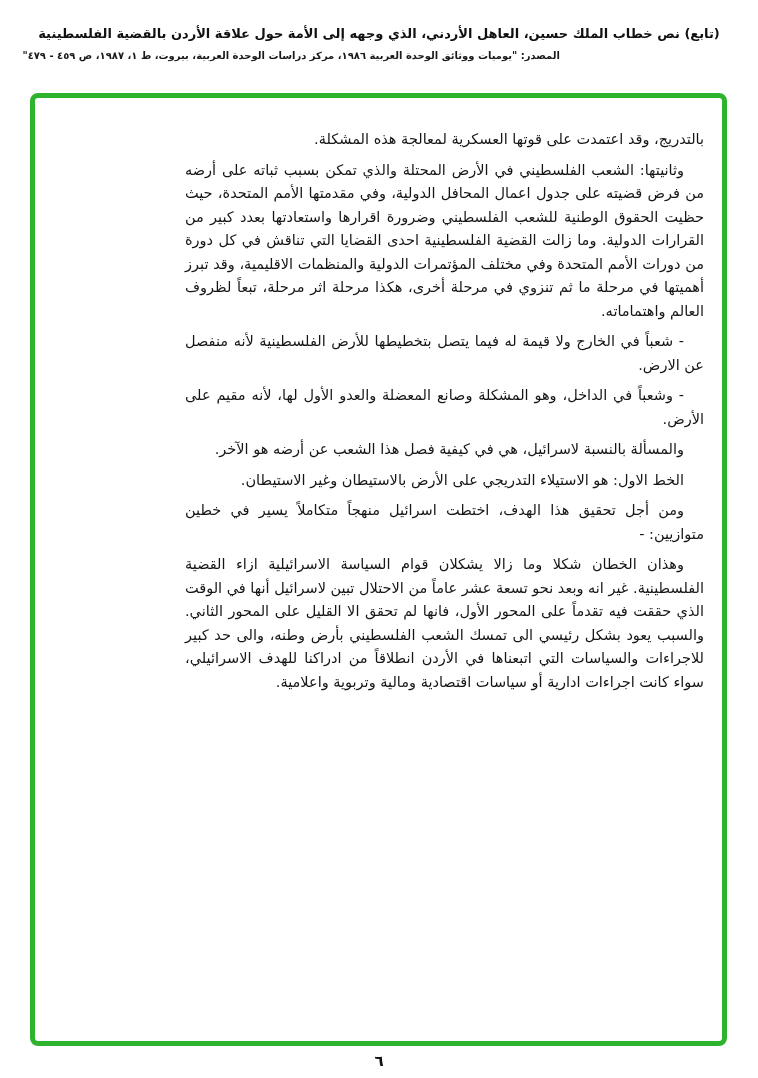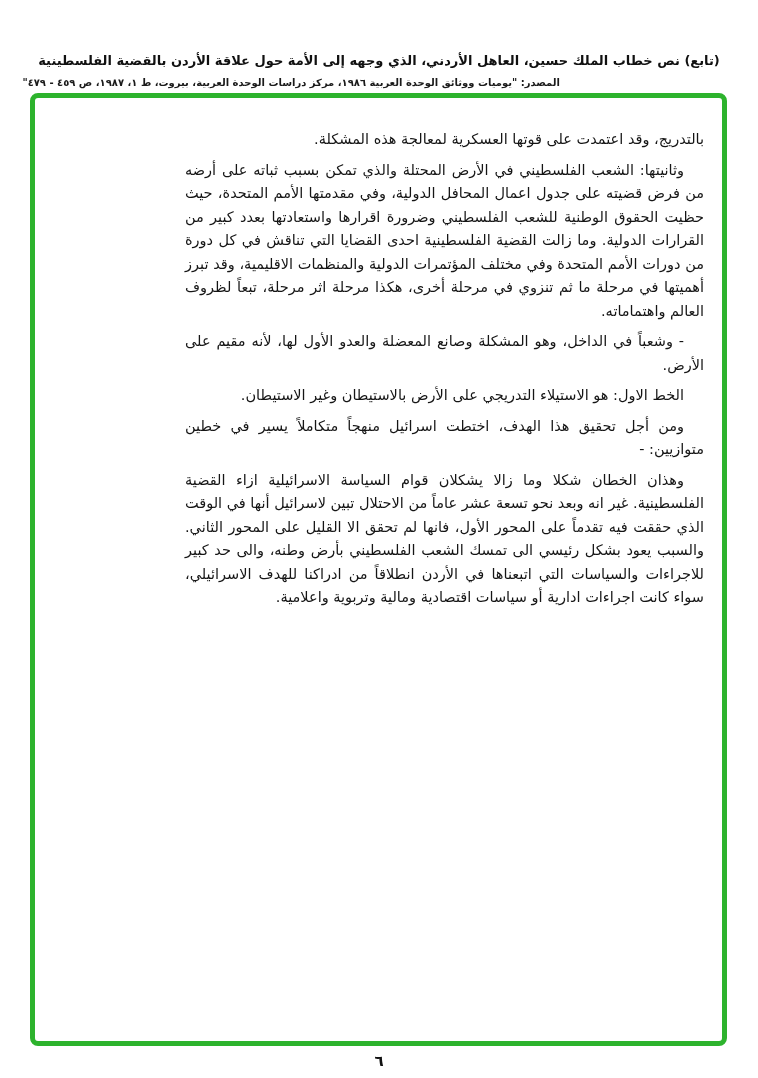--- a/index.html
+++ b/index.html
@@ -22,21 +22,20 @@
   .header {
     padding-top: 26px;
     text-align: center;
   }
   .doc-title {
     direction: rtl;
     font-weight: 700;
     font-size: 13px;
     white-space: nowrap;
     letter-spacing: 0;
-    margin-top: 27px;
   }
   .doc-source {
     direction: rtl;
     text-align: right;
     padding-right: 198px;
     margin-top: 9px;
     font-size: 10px;
     font-weight: 700;
     color: #1a1a1a;
   }
@@ -82,21 +81,23 @@
 
   <div class="header">
     <div class="doc-title">(تابع) نص خطاب الملك حسين، العاهل الأردني، الذي وجهه إلى الأمة حول علاقة الأردن بالقضية الفلسطينية</div>
     <div class="doc-source">المصدر:  "يوميات ووثائق الوحدة العربية ١٩٨٦، مركز دراسات الوحدة العربية، بيروت، ط ١، ١٩٨٧، ص ٤٥٩ - ٤٧٩"</div>
   </div>
 
   <div class="green-box">
     <div class="body-text">
       <p class="no-indent">بالتدريج، وقد اعتمدت على قوتها العسكرية لمعالجة هذه المشكلة.</p>
       <p>وثانيتها: الشعب الفلسطيني في الأرض المحتلة والذي تمكن بسبب ثباته على أرضه من فرض قضيته على جدول اعمال المحافل الدولية، وفي مقدمتها الأمم المتحدة، حيث حظيت الحقوق الوطنية للشعب الفلسطيني وضرورة اقرارها واستعادتها بعدد كبير من القرارات الدولية. وما زالت القضية الفلسطينية احدى القضايا التي تناقش في كل دورة من دورات الأمم المتحدة وفي مختلف المؤتمرات الدولية والمنظمات الاقليمية، وقد تبرز أهميتها في مرحلة ما ثم تنزوي في مرحلة أخرى، هكذا مرحلة اثر مرحلة، تبعاً لظروف العالم واهتماماته.</p>
+      <p>- شعباً في الخارج ولا قيمة له فيما يتصل بتخطيطها للأرض الفلسطينية لأنه منفصل عن الارض.</p>
       <p>- وشعباً في الداخل، وهو المشكلة وصانع المعضلة والعدو الأول لها، لأنه مقيم على الأرض.</p>
+      <p>والمسألة بالنسبة لاسرائيل، هي في كيفية فصل هذا الشعب عن أرضه هو الآخر.</p>
       <p>الخط الاول: هو الاستيلاء التدريجي على الأرض بالاستيطان وغير الاستيطان.</p>
       <p>ومن أجل تحقيق هذا الهدف، اختطت اسرائيل منهجاً متكاملاً يسير في خطين متوازيين: -</p>
       <p>وهذان الخطان شكلا وما زالا يشكلان قوام السياسة الاسرائيلية ازاء القضية الفلسطينية. غير انه وبعد نحو تسعة عشر عاماً من الاحتلال تبين لاسرائيل أنها في الوقت الذي حققت فيه تقدماً على المحور الأول، فانها لم تحقق الا القليل على المحور الثاني. والسبب يعود بشكل رئيسي الى تمسك الشعب الفلسطيني بأرض وطنه، والى حد كبير للاجراءات والسياسات التي اتبعناها في الأردن انطلاقاً من ادراكنا للهدف الاسرائيلي، سواء كانت اجراءات ادارية أو سياسات اقتصادية ومالية وتربوية واعلامية.</p>
     </div>
   </div>
 
   <div class="footer">
     <span>٦</span>
   </div>
 

